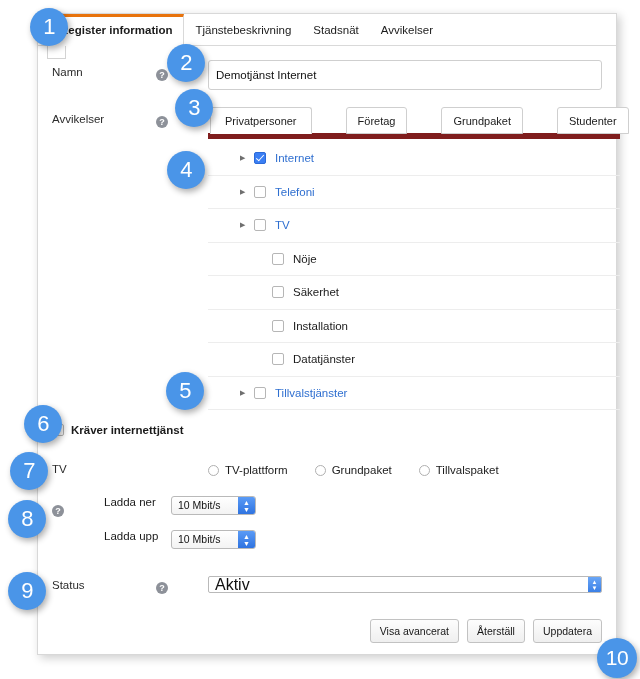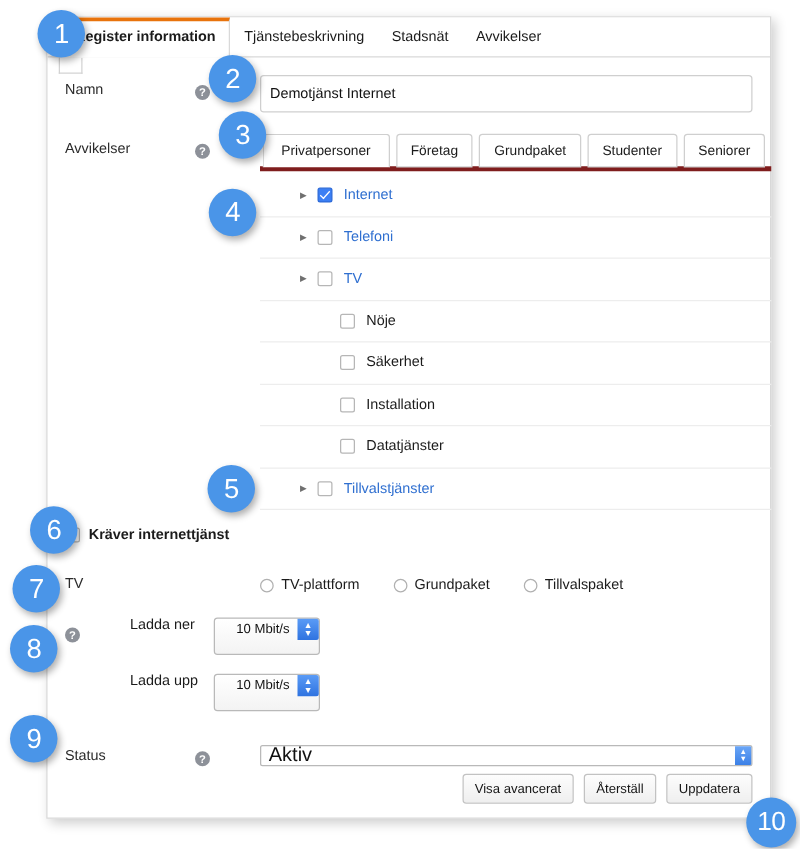--- a/index.html
+++ b/index.html
@@ -101,22 +101,23 @@
     box-sizing:border-box;
     background:#fff;
     outline:none;
   }
 
   
   #row-kat{margin-top:17px;}
   #kat-wrap{width:412px;}
   #kattabs{
     display:flex;
-    border-bottom:4px solid #7f1d1d;
+    border-bottom:6px solid #7f1d1d;
     padding-left:2px;
+    gap:29px;
   }
   .kattab{
     font-size:11px;
     color:#1b1b1b;
     border:1px solid #cfcfcf;
     border-radius:3px 3px 0 0;
     background:#fff;
     padding:7px 11px 6px 11px;
     margin-right:5px;
     margin-bottom:-1px;
@@ -203,27 +204,26 @@
     box-sizing:border-box;
     cursor:pointer;
   }
 
   
   #row-hast{margin-top:8px;}
   .speed-line{display:flex;align-items:flex-start;margin-bottom:15px;}
   .speed-lbl{font-size:11.5px;color:#1b1b1b;width:67px;flex:0 0 67px;}
   .msel{
     position:relative;
-    width:85px;height:30px;
+    width:85px;height:19px;
     border:1px solid #b9b9b9;
     border-radius:3px;
     background:linear-gradient(#ffffff,#f3f3f3);
     box-sizing:border-box;
     cursor:pointer;
-    padding-left:11px;
   }
   .msel .val{
     font-size:10.5px;color:#111;
     line-height:17px;
     padding-left:6px;
     white-space:nowrap;
   }
   .msel .stepper{
     position:absolute;right:0;top:0;
     width:17px;height:17px;

